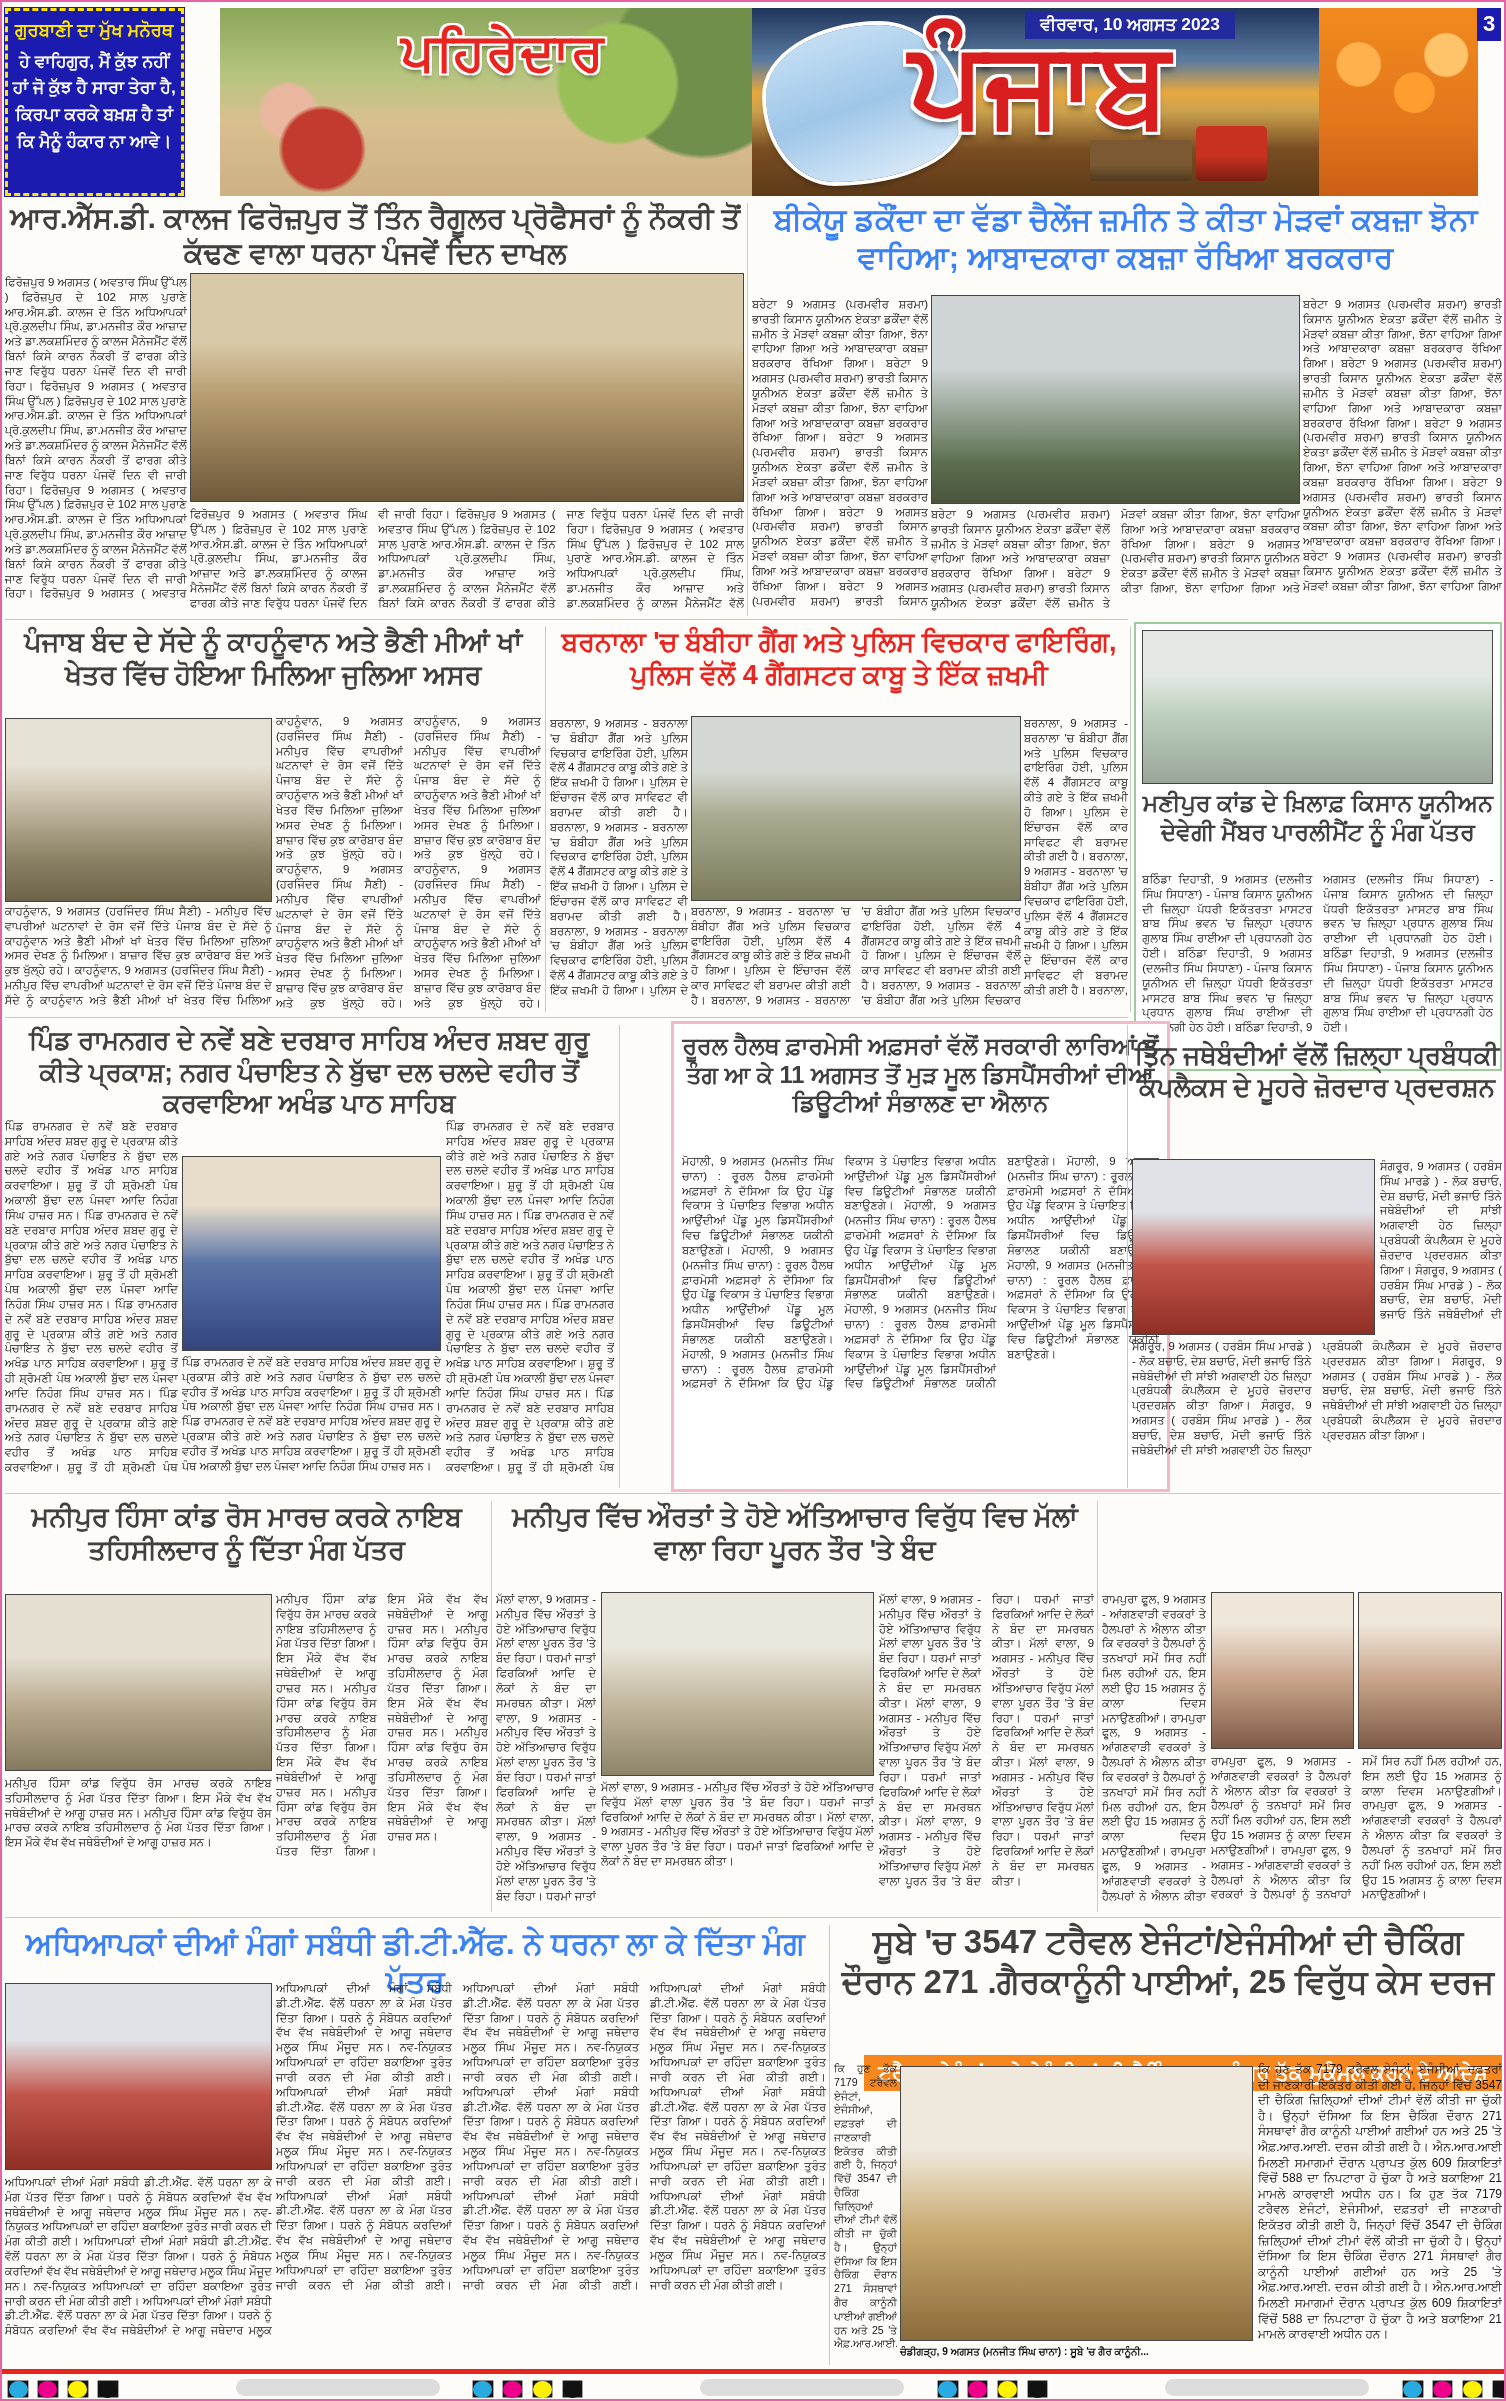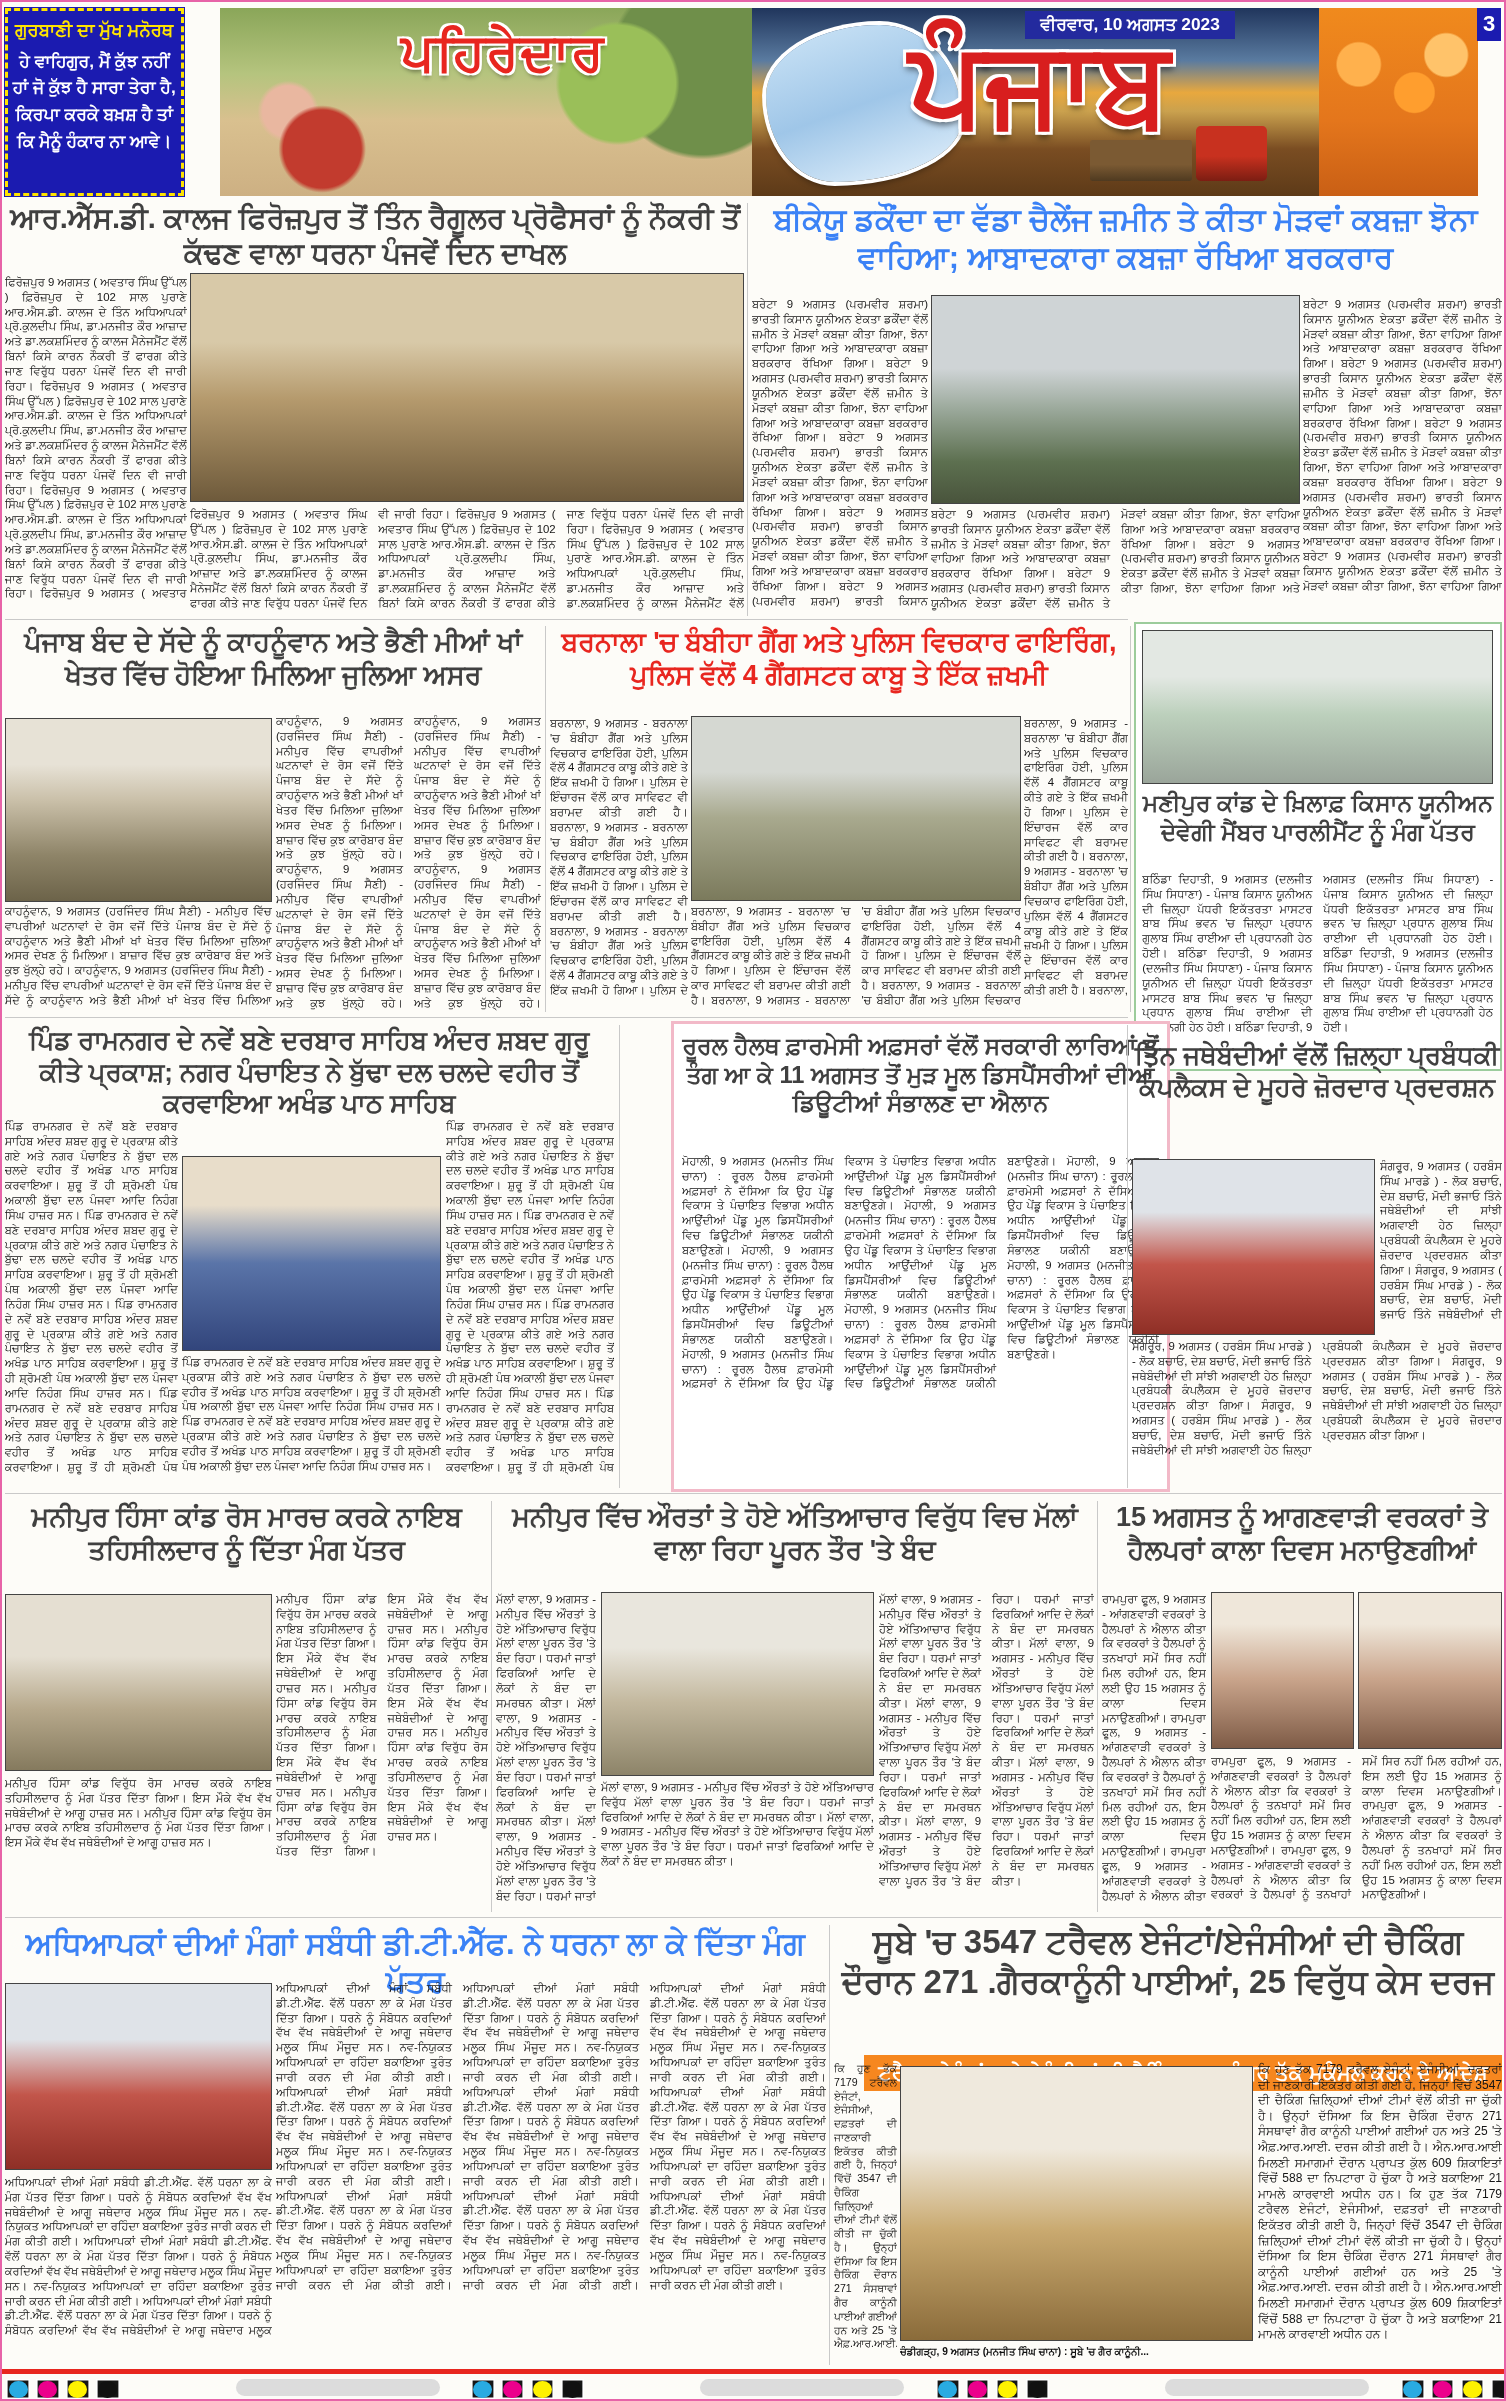--- a/index.html
+++ b/index.html
@@ -154,21 +154,20 @@
   <div class="abs bodytext cols1" style="left:4.7px;top:1776px;width:267px;height:137px;">ਮਨੀਪੁਰ ਹਿੰਸਾ ਕਾਂਡ ਵਿਰੁੱਧ ਰੋਸ ਮਾਰਚ ਕਰਕੇ ਨਾਇਬ ਤਹਿਸੀਲਦਾਰ ਨੂੰ ਮੰਗ ਪੱਤਰ ਦਿੱਤਾ ਗਿਆ। ਇਸ ਮੌਕੇ ਵੱਖ ਵੱਖ ਜਥੇਬੰਦੀਆਂ ਦੇ ਆਗੂ ਹਾਜ਼ਰ ਸਨ।  ਮਨੀਪੁਰ ਹਿੰਸਾ ਕਾਂਡ ਵਿਰੁੱਧ ਰੋਸ ਮਾਰਚ ਕਰਕੇ ਨਾਇਬ ਤਹਿਸੀਲਦਾਰ ਨੂੰ ਮੰਗ ਪੱਤਰ ਦਿੱਤਾ ਗਿਆ। ਇਸ ਮੌਕੇ ਵੱਖ ਵੱਖ ਜਥੇਬੰਦੀਆਂ ਦੇ ਆਗੂ ਹਾਜ਼ਰ ਸਨ।  </div>
   <div class="abs vline" style="left:491px;top:1501px;height:411px;"></div>
 
   <div class="abs hl" style="left:496px;top:1501px;width:598px;height:88px;font-size:27px;">ਮਨੀਪੁਰ ਵਿੱਚ ਔਰਤਾਂ ਤੇ ਹੋਏ ਅੱਤਿਆਚਾਰ ਵਿਰੁੱਧ ਵਿਚ ਮੱਲਾਂ ਵਾਲਾ ਰਿਹਾ ਪੂਰਨ ਤੌਰ 'ਤੇ ਬੰਦ</div>
   <div class="abs bodytext cols1" style="left:496px;top:1592px;width:100px;height:320px;">ਮੱਲਾਂ ਵਾਲਾ, 9 ਅਗਸਤ - ਮਨੀਪੁਰ ਵਿੱਚ ਔਰਤਾਂ ਤੇ ਹੋਏ ਅੱਤਿਆਚਾਰ ਵਿਰੁੱਧ ਮੱਲਾਂ ਵਾਲਾ ਪੂਰਨ ਤੌਰ 'ਤੇ ਬੰਦ ਰਿਹਾ। ਧਰਮਾਂ ਜਾਤਾਂ ਫਿਰਕਿਆਂ ਆਦਿ ਦੇ ਲੋਕਾਂ ਨੇ ਬੰਦ ਦਾ ਸਮਰਥਨ ਕੀਤਾ।  ਮੱਲਾਂ ਵਾਲਾ, 9 ਅਗਸਤ - ਮਨੀਪੁਰ ਵਿੱਚ ਔਰਤਾਂ ਤੇ ਹੋਏ ਅੱਤਿਆਚਾਰ ਵਿਰੁੱਧ ਮੱਲਾਂ ਵਾਲਾ ਪੂਰਨ ਤੌਰ 'ਤੇ ਬੰਦ ਰਿਹਾ। ਧਰਮਾਂ ਜਾਤਾਂ ਫਿਰਕਿਆਂ ਆਦਿ ਦੇ ਲੋਕਾਂ ਨੇ ਬੰਦ ਦਾ ਸਮਰਥਨ ਕੀਤਾ।  ਮੱਲਾਂ ਵਾਲਾ, 9 ਅਗਸਤ - ਮਨੀਪੁਰ ਵਿੱਚ ਔਰਤਾਂ ਤੇ ਹੋਏ ਅੱਤਿਆਚਾਰ ਵਿਰੁੱਧ ਮੱਲਾਂ ਵਾਲਾ ਪੂਰਨ ਤੌਰ 'ਤੇ ਬੰਦ ਰਿਹਾ। ਧਰਮਾਂ ਜਾਤਾਂ ਫਿਰਕਿਆਂ ਆਦਿ ਦੇ ਲੋਕਾਂ ਨੇ ਬੰਦ ਦਾ ਸਮਰਥਨ ਕੀਤਾ।  </div>
   <div class="abs photo ph-banners" style="left:601px;top:1592px;width:273px;height:184px;"></div>
   <div class="abs bodytext cols2" style="left:879px;top:1592px;width:215px;height:320px;">ਮੱਲਾਂ ਵਾਲਾ, 9 ਅਗਸਤ - ਮਨੀਪੁਰ ਵਿੱਚ ਔਰਤਾਂ ਤੇ ਹੋਏ ਅੱਤਿਆਚਾਰ ਵਿਰੁੱਧ ਮੱਲਾਂ ਵਾਲਾ ਪੂਰਨ ਤੌਰ 'ਤੇ ਬੰਦ ਰਿਹਾ। ਧਰਮਾਂ ਜਾਤਾਂ ਫਿਰਕਿਆਂ ਆਦਿ ਦੇ ਲੋਕਾਂ ਨੇ ਬੰਦ ਦਾ ਸਮਰਥਨ ਕੀਤਾ।  ਮੱਲਾਂ ਵਾਲਾ, 9 ਅਗਸਤ - ਮਨੀਪੁਰ ਵਿੱਚ ਔਰਤਾਂ ਤੇ ਹੋਏ ਅੱਤਿਆਚਾਰ ਵਿਰੁੱਧ ਮੱਲਾਂ ਵਾਲਾ ਪੂਰਨ ਤੌਰ 'ਤੇ ਬੰਦ ਰਿਹਾ। ਧਰਮਾਂ ਜਾਤਾਂ ਫਿਰਕਿਆਂ ਆਦਿ ਦੇ ਲੋਕਾਂ ਨੇ ਬੰਦ ਦਾ ਸਮਰਥਨ ਕੀਤਾ।  ਮੱਲਾਂ ਵਾਲਾ, 9 ਅਗਸਤ - ਮਨੀਪੁਰ ਵਿੱਚ ਔਰਤਾਂ ਤੇ ਹੋਏ ਅੱਤਿਆਚਾਰ ਵਿਰੁੱਧ ਮੱਲਾਂ ਵਾਲਾ ਪੂਰਨ ਤੌਰ 'ਤੇ ਬੰਦ ਰਿਹਾ। ਧਰਮਾਂ ਜਾਤਾਂ ਫਿਰਕਿਆਂ ਆਦਿ ਦੇ ਲੋਕਾਂ ਨੇ ਬੰਦ ਦਾ ਸਮਰਥਨ ਕੀਤਾ।  ਮੱਲਾਂ ਵਾਲਾ, 9 ਅਗਸਤ - ਮਨੀਪੁਰ ਵਿੱਚ ਔਰਤਾਂ ਤੇ ਹੋਏ ਅੱਤਿਆਚਾਰ ਵਿਰੁੱਧ ਮੱਲਾਂ ਵਾਲਾ ਪੂਰਨ ਤੌਰ 'ਤੇ ਬੰਦ ਰਿਹਾ। ਧਰਮਾਂ ਜਾਤਾਂ ਫਿਰਕਿਆਂ ਆਦਿ ਦੇ ਲੋਕਾਂ ਨੇ ਬੰਦ ਦਾ ਸਮਰਥਨ ਕੀਤਾ।  ਮੱਲਾਂ ਵਾਲਾ, 9 ਅਗਸਤ - ਮਨੀਪੁਰ ਵਿੱਚ ਔਰਤਾਂ ਤੇ ਹੋਏ ਅੱਤਿਆਚਾਰ ਵਿਰੁੱਧ ਮੱਲਾਂ ਵਾਲਾ ਪੂਰਨ ਤੌਰ 'ਤੇ ਬੰਦ ਰਿਹਾ। ਧਰਮਾਂ ਜਾਤਾਂ ਫਿਰਕਿਆਂ ਆਦਿ ਦੇ ਲੋਕਾਂ ਨੇ ਬੰਦ ਦਾ ਸਮਰਥਨ ਕੀਤਾ।  </div>
   <div class="abs bodytext cols1" style="left:601px;top:1780px;width:273px;height:132px;">ਮੱਲਾਂ ਵਾਲਾ, 9 ਅਗਸਤ - ਮਨੀਪੁਰ ਵਿੱਚ ਔਰਤਾਂ ਤੇ ਹੋਏ ਅੱਤਿਆਚਾਰ ਵਿਰੁੱਧ ਮੱਲਾਂ ਵਾਲਾ ਪੂਰਨ ਤੌਰ 'ਤੇ ਬੰਦ ਰਿਹਾ। ਧਰਮਾਂ ਜਾਤਾਂ ਫਿਰਕਿਆਂ ਆਦਿ ਦੇ ਲੋਕਾਂ ਨੇ ਬੰਦ ਦਾ ਸਮਰਥਨ ਕੀਤਾ।  ਮੱਲਾਂ ਵਾਲਾ, 9 ਅਗਸਤ - ਮਨੀਪੁਰ ਵਿੱਚ ਔਰਤਾਂ ਤੇ ਹੋਏ ਅੱਤਿਆਚਾਰ ਵਿਰੁੱਧ ਮੱਲਾਂ ਵਾਲਾ ਪੂਰਨ ਤੌਰ 'ਤੇ ਬੰਦ ਰਿਹਾ। ਧਰਮਾਂ ਜਾਤਾਂ ਫਿਰਕਿਆਂ ਆਦਿ ਦੇ ਲੋਕਾਂ ਨੇ ਬੰਦ ਦਾ ਸਮਰਥਨ ਕੀਤਾ।  </div>
   <div class="abs vline" style="left:1097px;top:1501px;height:411px;"></div>
 
-  <div class="abs hl" style="left:1102px;top:1501px;width:400px;height:88px;font-size:27px;">15 ਅਗਸਤ ਨੂੰ ਆਗਣਵਾੜੀ ਵਰਕਰਾਂ ਤੇ ਹੈਲਪਰਾਂ ਕਾਲਾ ਦਿਵਸ ਮਨਾਉਣਗੀਆਂ</div>
   <div class="abs bodytext cols1" style="left:1102px;top:1592px;width:104px;height:320px;">ਰਾਮਪੁਰਾ ਫੂਲ, 9 ਅਗਸਤ - ਆਂਗਣਵਾੜੀ ਵਰਕਰਾਂ ਤੇ ਹੈਲਪਰਾਂ ਨੇ ਐਲਾਨ ਕੀਤਾ ਕਿ ਵਰਕਰਾਂ ਤੇ ਹੈਲਪਰਾਂ ਨੂੰ ਤਨਖਾਹਾਂ ਸਮੇਂ ਸਿਰ ਨਹੀਂ ਮਿਲ ਰਹੀਆਂ ਹਨ, ਇਸ ਲਈ ਉਹ 15 ਅਗਸਤ ਨੂੰ ਕਾਲਾ ਦਿਵਸ ਮਨਾਉਣਗੀਆਂ।  ਰਾਮਪੁਰਾ ਫੂਲ, 9 ਅਗਸਤ - ਆਂਗਣਵਾੜੀ ਵਰਕਰਾਂ ਤੇ ਹੈਲਪਰਾਂ ਨੇ ਐਲਾਨ ਕੀਤਾ ਕਿ ਵਰਕਰਾਂ ਤੇ ਹੈਲਪਰਾਂ ਨੂੰ ਤਨਖਾਹਾਂ ਸਮੇਂ ਸਿਰ ਨਹੀਂ ਮਿਲ ਰਹੀਆਂ ਹਨ, ਇਸ ਲਈ ਉਹ 15 ਅਗਸਤ ਨੂੰ ਕਾਲਾ ਦਿਵਸ ਮਨਾਉਣਗੀਆਂ।  ਰਾਮਪੁਰਾ ਫੂਲ, 9 ਅਗਸਤ - ਆਂਗਣਵਾੜੀ ਵਰਕਰਾਂ ਤੇ ਹੈਲਪਰਾਂ ਨੇ ਐਲਾਨ ਕੀਤਾ ਕਿ ਵਰਕਰਾਂ ਤੇ ਹੈਲਪਰਾਂ ਨੂੰ ਤਨਖਾਹਾਂ ਸਮੇਂ ਸਿਰ ਨਹੀਂ ਮਿਲ ਰਹੀਆਂ ਹਨ, ਇਸ ਲਈ ਉਹ 15 ਅਗਸਤ ਨੂੰ ਕਾਲਾ ਦਿਵਸ ਮਨਾਉਣਗੀਆਂ।  </div>
   <div class="abs photo ph-portrait" style="left:1211px;top:1592px;width:143px;height:157px;"></div>
   <div class="abs photo ph-portrait" style="left:1358px;top:1592px;width:144px;height:157px;"></div>
   <div class="abs bodytext cols2" style="left:1211px;top:1754px;width:291px;height:159px;">ਰਾਮਪੁਰਾ ਫੂਲ, 9 ਅਗਸਤ - ਆਂਗਣਵਾੜੀ ਵਰਕਰਾਂ ਤੇ ਹੈਲਪਰਾਂ ਨੇ ਐਲਾਨ ਕੀਤਾ ਕਿ ਵਰਕਰਾਂ ਤੇ ਹੈਲਪਰਾਂ ਨੂੰ ਤਨਖਾਹਾਂ ਸਮੇਂ ਸਿਰ ਨਹੀਂ ਮਿਲ ਰਹੀਆਂ ਹਨ, ਇਸ ਲਈ ਉਹ 15 ਅਗਸਤ ਨੂੰ ਕਾਲਾ ਦਿਵਸ ਮਨਾਉਣਗੀਆਂ।  ਰਾਮਪੁਰਾ ਫੂਲ, 9 ਅਗਸਤ - ਆਂਗਣਵਾੜੀ ਵਰਕਰਾਂ ਤੇ ਹੈਲਪਰਾਂ ਨੇ ਐਲਾਨ ਕੀਤਾ ਕਿ ਵਰਕਰਾਂ ਤੇ ਹੈਲਪਰਾਂ ਨੂੰ ਤਨਖਾਹਾਂ ਸਮੇਂ ਸਿਰ ਨਹੀਂ ਮਿਲ ਰਹੀਆਂ ਹਨ, ਇਸ ਲਈ ਉਹ 15 ਅਗਸਤ ਨੂੰ ਕਾਲਾ ਦਿਵਸ ਮਨਾਉਣਗੀਆਂ।  ਰਾਮਪੁਰਾ ਫੂਲ, 9 ਅਗਸਤ - ਆਂਗਣਵਾੜੀ ਵਰਕਰਾਂ ਤੇ ਹੈਲਪਰਾਂ ਨੇ ਐਲਾਨ ਕੀਤਾ ਕਿ ਵਰਕਰਾਂ ਤੇ ਹੈਲਪਰਾਂ ਨੂੰ ਤਨਖਾਹਾਂ ਸਮੇਂ ਸਿਰ ਨਹੀਂ ਮਿਲ ਰਹੀਆਂ ਹਨ, ਇਸ ਲਈ ਉਹ 15 ਅਗਸਤ ਨੂੰ ਕਾਲਾ ਦਿਵਸ ਮਨਾਉਣਗੀਆਂ।  </div>
   <div class="abs hline" style="left:4.7px;top:1917px;width:1497px;"></div>
 
   <div class="abs hl hl-maroon" style="left:4.7px;top:1925px;width:821px;height:50px;font-size:31px;">ਅਧਿਆਪਕਾਂ ਦੀਆਂ ਮੰਗਾਂ ਸਬੰਧੀ ਡੀ.ਟੀ.ਐੱਫ. ਨੇ ਧਰਨਾ ਲਾ ਕੇ ਦਿੱਤਾ ਮੰਗ ਪੱਤਰ</div>
   <div class="abs photo ph-redflags" style="left:4.7px;top:1983px;width:267px;height:187px;"></div>
   <div class="abs bodytext cols3" style="left:276px;top:1981px;width:550px;height:383px;">ਅਧਿਆਪਕਾਂ ਦੀਆਂ ਮੰਗਾਂ ਸਬੰਧੀ ਡੀ.ਟੀ.ਐੱਫ. ਵੱਲੋਂ ਧਰਨਾ ਲਾ ਕੇ ਮੰਗ ਪੱਤਰ ਦਿੱਤਾ ਗਿਆ। ਧਰਨੇ ਨੂੰ ਸੰਬੋਧਨ ਕਰਦਿਆਂ ਵੱਖ ਵੱਖ ਜਥੇਬੰਦੀਆਂ ਦੇ ਆਗੂ ਜਥੇਦਾਰ ਮਲੂਕ ਸਿੰਘ ਮੌਜੂਦ ਸਨ। ਨਵ-ਨਿਯੁਕਤ ਅਧਿਆਪਕਾਂ ਦਾ ਰਹਿੰਦਾ ਬਕਾਇਆ ਤੁਰੰਤ ਜਾਰੀ ਕਰਨ ਦੀ ਮੰਗ ਕੀਤੀ ਗਈ।  ਅਧਿਆਪਕਾਂ ਦੀਆਂ ਮੰਗਾਂ ਸਬੰਧੀ ਡੀ.ਟੀ.ਐੱਫ. ਵੱਲੋਂ ਧਰਨਾ ਲਾ ਕੇ ਮੰਗ ਪੱਤਰ ਦਿੱਤਾ ਗਿਆ। ਧਰਨੇ ਨੂੰ ਸੰਬੋਧਨ ਕਰਦਿਆਂ ਵੱਖ ਵੱਖ ਜਥੇਬੰਦੀਆਂ ਦੇ ਆਗੂ ਜਥੇਦਾਰ ਮਲੂਕ ਸਿੰਘ ਮੌਜੂਦ ਸਨ। ਨਵ-ਨਿਯੁਕਤ ਅਧਿਆਪਕਾਂ ਦਾ ਰਹਿੰਦਾ ਬਕਾਇਆ ਤੁਰੰਤ ਜਾਰੀ ਕਰਨ ਦੀ ਮੰਗ ਕੀਤੀ ਗਈ।  ਅਧਿਆਪਕਾਂ ਦੀਆਂ ਮੰਗਾਂ ਸਬੰਧੀ ਡੀ.ਟੀ.ਐੱਫ. ਵੱਲੋਂ ਧਰਨਾ ਲਾ ਕੇ ਮੰਗ ਪੱਤਰ ਦਿੱਤਾ ਗਿਆ। ਧਰਨੇ ਨੂੰ ਸੰਬੋਧਨ ਕਰਦਿਆਂ ਵੱਖ ਵੱਖ ਜਥੇਬੰਦੀਆਂ ਦੇ ਆਗੂ ਜਥੇਦਾਰ ਮਲੂਕ ਸਿੰਘ ਮੌਜੂਦ ਸਨ। ਨਵ-ਨਿਯੁਕਤ ਅਧਿਆਪਕਾਂ ਦਾ ਰਹਿੰਦਾ ਬਕਾਇਆ ਤੁਰੰਤ ਜਾਰੀ ਕਰਨ ਦੀ ਮੰਗ ਕੀਤੀ ਗਈ।  ਅਧਿਆਪਕਾਂ ਦੀਆਂ ਮੰਗਾਂ ਸਬੰਧੀ ਡੀ.ਟੀ.ਐੱਫ. ਵੱਲੋਂ ਧਰਨਾ ਲਾ ਕੇ ਮੰਗ ਪੱਤਰ ਦਿੱਤਾ ਗਿਆ। ਧਰਨੇ ਨੂੰ ਸੰਬੋਧਨ ਕਰਦਿਆਂ ਵੱਖ ਵੱਖ ਜਥੇਬੰਦੀਆਂ ਦੇ ਆਗੂ ਜਥੇਦਾਰ ਮਲੂਕ ਸਿੰਘ ਮੌਜੂਦ ਸਨ। ਨਵ-ਨਿਯੁਕਤ ਅਧਿਆਪਕਾਂ ਦਾ ਰਹਿੰਦਾ ਬਕਾਇਆ ਤੁਰੰਤ ਜਾਰੀ ਕਰਨ ਦੀ ਮੰਗ ਕੀਤੀ ਗਈ।  ਅਧਿਆਪਕਾਂ ਦੀਆਂ ਮੰਗਾਂ ਸਬੰਧੀ ਡੀ.ਟੀ.ਐੱਫ. ਵੱਲੋਂ ਧਰਨਾ ਲਾ ਕੇ ਮੰਗ ਪੱਤਰ ਦਿੱਤਾ ਗਿਆ। ਧਰਨੇ ਨੂੰ ਸੰਬੋਧਨ ਕਰਦਿਆਂ ਵੱਖ ਵੱਖ ਜਥੇਬੰਦੀਆਂ ਦੇ ਆਗੂ ਜਥੇਦਾਰ ਮਲੂਕ ਸਿੰਘ ਮੌਜੂਦ ਸਨ। ਨਵ-ਨਿਯੁਕਤ ਅਧਿਆਪਕਾਂ ਦਾ ਰਹਿੰਦਾ ਬਕਾਇਆ ਤੁਰੰਤ ਜਾਰੀ ਕਰਨ ਦੀ ਮੰਗ ਕੀਤੀ ਗਈ।  ਅਧਿਆਪਕਾਂ ਦੀਆਂ ਮੰਗਾਂ ਸਬੰਧੀ ਡੀ.ਟੀ.ਐੱਫ. ਵੱਲੋਂ ਧਰਨਾ ਲਾ ਕੇ ਮੰਗ ਪੱਤਰ ਦਿੱਤਾ ਗਿਆ। ਧਰਨੇ ਨੂੰ ਸੰਬੋਧਨ ਕਰਦਿਆਂ ਵੱਖ ਵੱਖ ਜਥੇਬੰਦੀਆਂ ਦੇ ਆਗੂ ਜਥੇਦਾਰ ਮਲੂਕ ਸਿੰਘ ਮੌਜੂਦ ਸਨ। ਨਵ-ਨਿਯੁਕਤ ਅਧਿਆਪਕਾਂ ਦਾ ਰਹਿੰਦਾ ਬਕਾਇਆ ਤੁਰੰਤ ਜਾਰੀ ਕਰਨ ਦੀ ਮੰਗ ਕੀਤੀ ਗਈ।  ਅਧਿਆਪਕਾਂ ਦੀਆਂ ਮੰਗਾਂ ਸਬੰਧੀ ਡੀ.ਟੀ.ਐੱਫ. ਵੱਲੋਂ ਧਰਨਾ ਲਾ ਕੇ ਮੰਗ ਪੱਤਰ ਦਿੱਤਾ ਗਿਆ। ਧਰਨੇ ਨੂੰ ਸੰਬੋਧਨ ਕਰਦਿਆਂ ਵੱਖ ਵੱਖ ਜਥੇਬੰਦੀਆਂ ਦੇ ਆਗੂ ਜਥੇਦਾਰ ਮਲੂਕ ਸਿੰਘ ਮੌਜੂਦ ਸਨ। ਨਵ-ਨਿਯੁਕਤ ਅਧਿਆਪਕਾਂ ਦਾ ਰਹਿੰਦਾ ਬਕਾਇਆ ਤੁਰੰਤ ਜਾਰੀ ਕਰਨ ਦੀ ਮੰਗ ਕੀਤੀ ਗਈ।  ਅਧਿਆਪਕਾਂ ਦੀਆਂ ਮੰਗਾਂ ਸਬੰਧੀ ਡੀ.ਟੀ.ਐੱਫ. ਵੱਲੋਂ ਧਰਨਾ ਲਾ ਕੇ ਮੰਗ ਪੱਤਰ ਦਿੱਤਾ ਗਿਆ। ਧਰਨੇ ਨੂੰ ਸੰਬੋਧਨ ਕਰਦਿਆਂ ਵੱਖ ਵੱਖ ਜਥੇਬੰਦੀਆਂ ਦੇ ਆਗੂ ਜਥੇਦਾਰ ਮਲੂਕ ਸਿੰਘ ਮੌਜੂਦ ਸਨ। ਨਵ-ਨਿਯੁਕਤ ਅਧਿਆਪਕਾਂ ਦਾ ਰਹਿੰਦਾ ਬਕਾਇਆ ਤੁਰੰਤ ਜਾਰੀ ਕਰਨ ਦੀ ਮੰਗ ਕੀਤੀ ਗਈ।  ਅਧਿਆਪਕਾਂ ਦੀਆਂ ਮੰਗਾਂ ਸਬੰਧੀ ਡੀ.ਟੀ.ਐੱਫ. ਵੱਲੋਂ ਧਰਨਾ ਲਾ ਕੇ ਮੰਗ ਪੱਤਰ ਦਿੱਤਾ ਗਿਆ। ਧਰਨੇ ਨੂੰ ਸੰਬੋਧਨ ਕਰਦਿਆਂ ਵੱਖ ਵੱਖ ਜਥੇਬੰਦੀਆਂ ਦੇ ਆਗੂ ਜਥੇਦਾਰ ਮਲੂਕ ਸਿੰਘ ਮੌਜੂਦ ਸਨ। ਨਵ-ਨਿਯੁਕਤ ਅਧਿਆਪਕਾਂ ਦਾ ਰਹਿੰਦਾ ਬਕਾਇਆ ਤੁਰੰਤ ਜਾਰੀ ਕਰਨ ਦੀ ਮੰਗ ਕੀਤੀ ਗਈ।  </div>
   <div class="abs bodytext cols1" style="left:4.7px;top:2175px;width:267px;height:190px;">ਅਧਿਆਪਕਾਂ ਦੀਆਂ ਮੰਗਾਂ ਸਬੰਧੀ ਡੀ.ਟੀ.ਐੱਫ. ਵੱਲੋਂ ਧਰਨਾ ਲਾ ਕੇ ਮੰਗ ਪੱਤਰ ਦਿੱਤਾ ਗਿਆ। ਧਰਨੇ ਨੂੰ ਸੰਬੋਧਨ ਕਰਦਿਆਂ ਵੱਖ ਵੱਖ ਜਥੇਬੰਦੀਆਂ ਦੇ ਆਗੂ ਜਥੇਦਾਰ ਮਲੂਕ ਸਿੰਘ ਮੌਜੂਦ ਸਨ। ਨਵ-ਨਿਯੁਕਤ ਅਧਿਆਪਕਾਂ ਦਾ ਰਹਿੰਦਾ ਬਕਾਇਆ ਤੁਰੰਤ ਜਾਰੀ ਕਰਨ ਦੀ ਮੰਗ ਕੀਤੀ ਗਈ।  ਅਧਿਆਪਕਾਂ ਦੀਆਂ ਮੰਗਾਂ ਸਬੰਧੀ ਡੀ.ਟੀ.ਐੱਫ. ਵੱਲੋਂ ਧਰਨਾ ਲਾ ਕੇ ਮੰਗ ਪੱਤਰ ਦਿੱਤਾ ਗਿਆ। ਧਰਨੇ ਨੂੰ ਸੰਬੋਧਨ ਕਰਦਿਆਂ ਵੱਖ ਵੱਖ ਜਥੇਬੰਦੀਆਂ ਦੇ ਆਗੂ ਜਥੇਦਾਰ ਮਲੂਕ ਸਿੰਘ ਮੌਜੂਦ ਸਨ। ਨਵ-ਨਿਯੁਕਤ ਅਧਿਆਪਕਾਂ ਦਾ ਰਹਿੰਦਾ ਬਕਾਇਆ ਤੁਰੰਤ ਜਾਰੀ ਕਰਨ ਦੀ ਮੰਗ ਕੀਤੀ ਗਈ।  ਅਧਿਆਪਕਾਂ ਦੀਆਂ ਮੰਗਾਂ ਸਬੰਧੀ ਡੀ.ਟੀ.ਐੱਫ. ਵੱਲੋਂ ਧਰਨਾ ਲਾ ਕੇ ਮੰਗ ਪੱਤਰ ਦਿੱਤਾ ਗਿਆ। ਧਰਨੇ ਨੂੰ ਸੰਬੋਧਨ ਕਰਦਿਆਂ ਵੱਖ ਵੱਖ ਜਥੇਬੰਦੀਆਂ ਦੇ ਆਗੂ ਜਥੇਦਾਰ ਮਲੂਕ ਸਿੰਘ ਮੌਜੂਦ ਸਨ। ਨਵ-ਨਿਯੁਕਤ ਅਧਿਆਪਕਾਂ ਦਾ ਰਹਿੰਦਾ ਬਕਾਇਆ ਤੁਰੰਤ ਜਾਰੀ ਕਰਨ ਦੀ ਮੰਗ ਕੀਤੀ ਗਈ।  </div>

